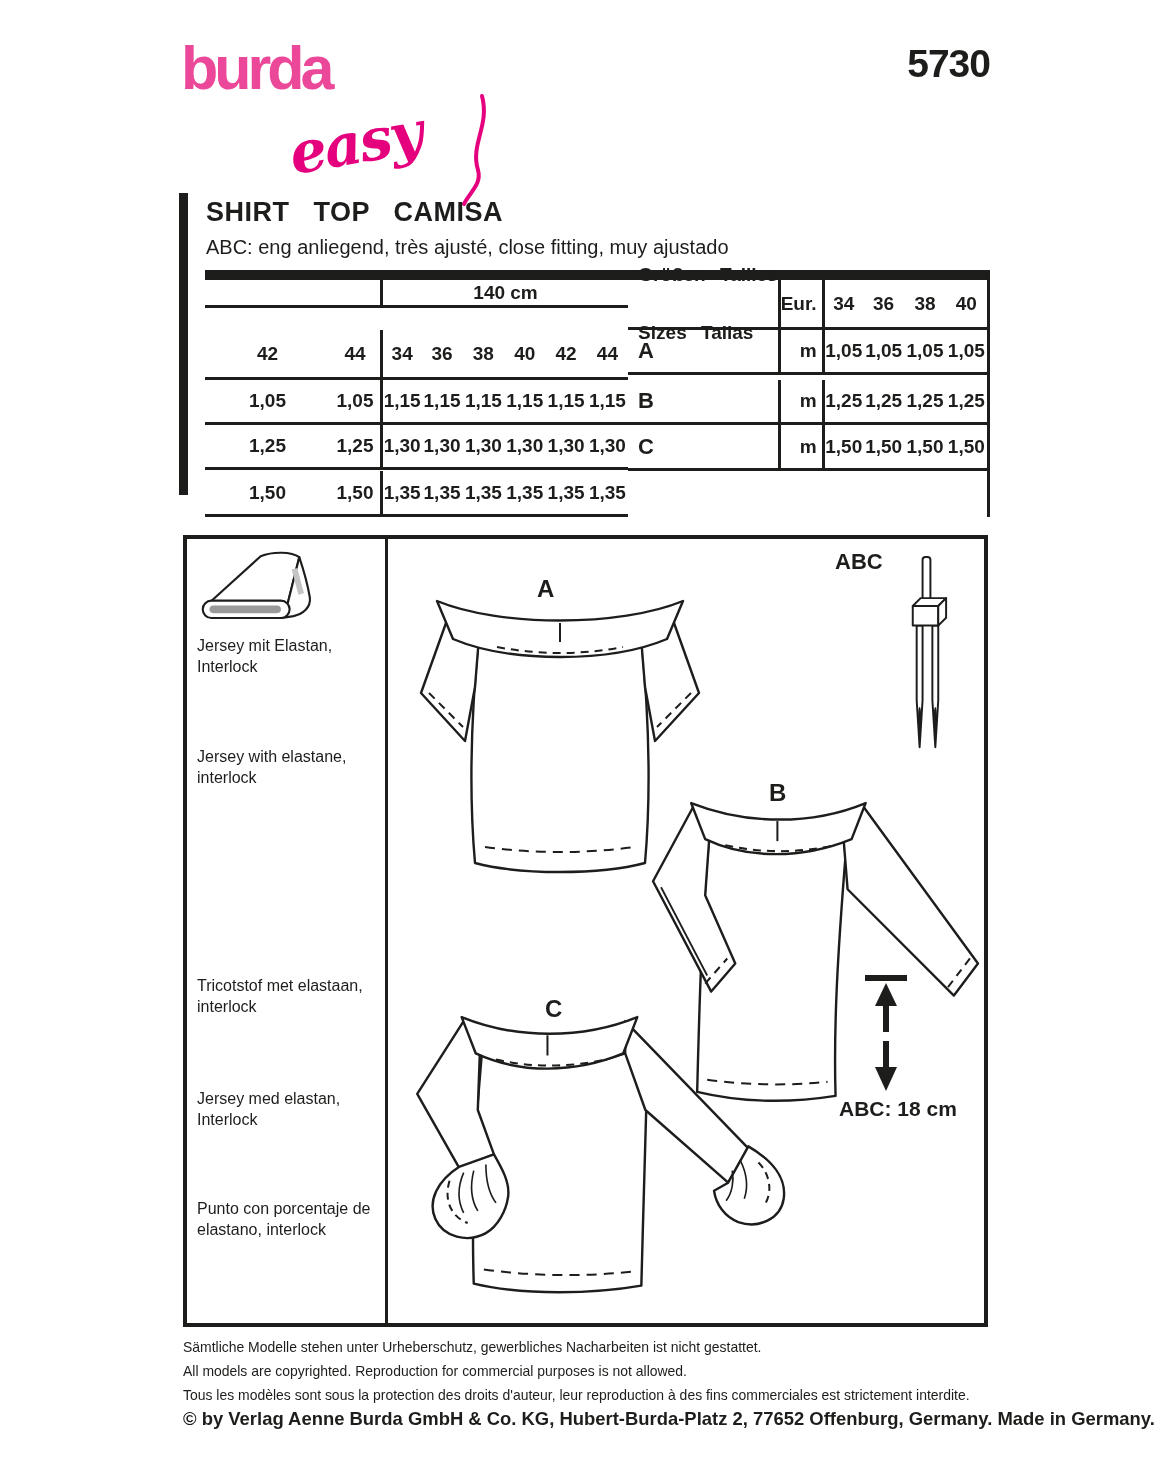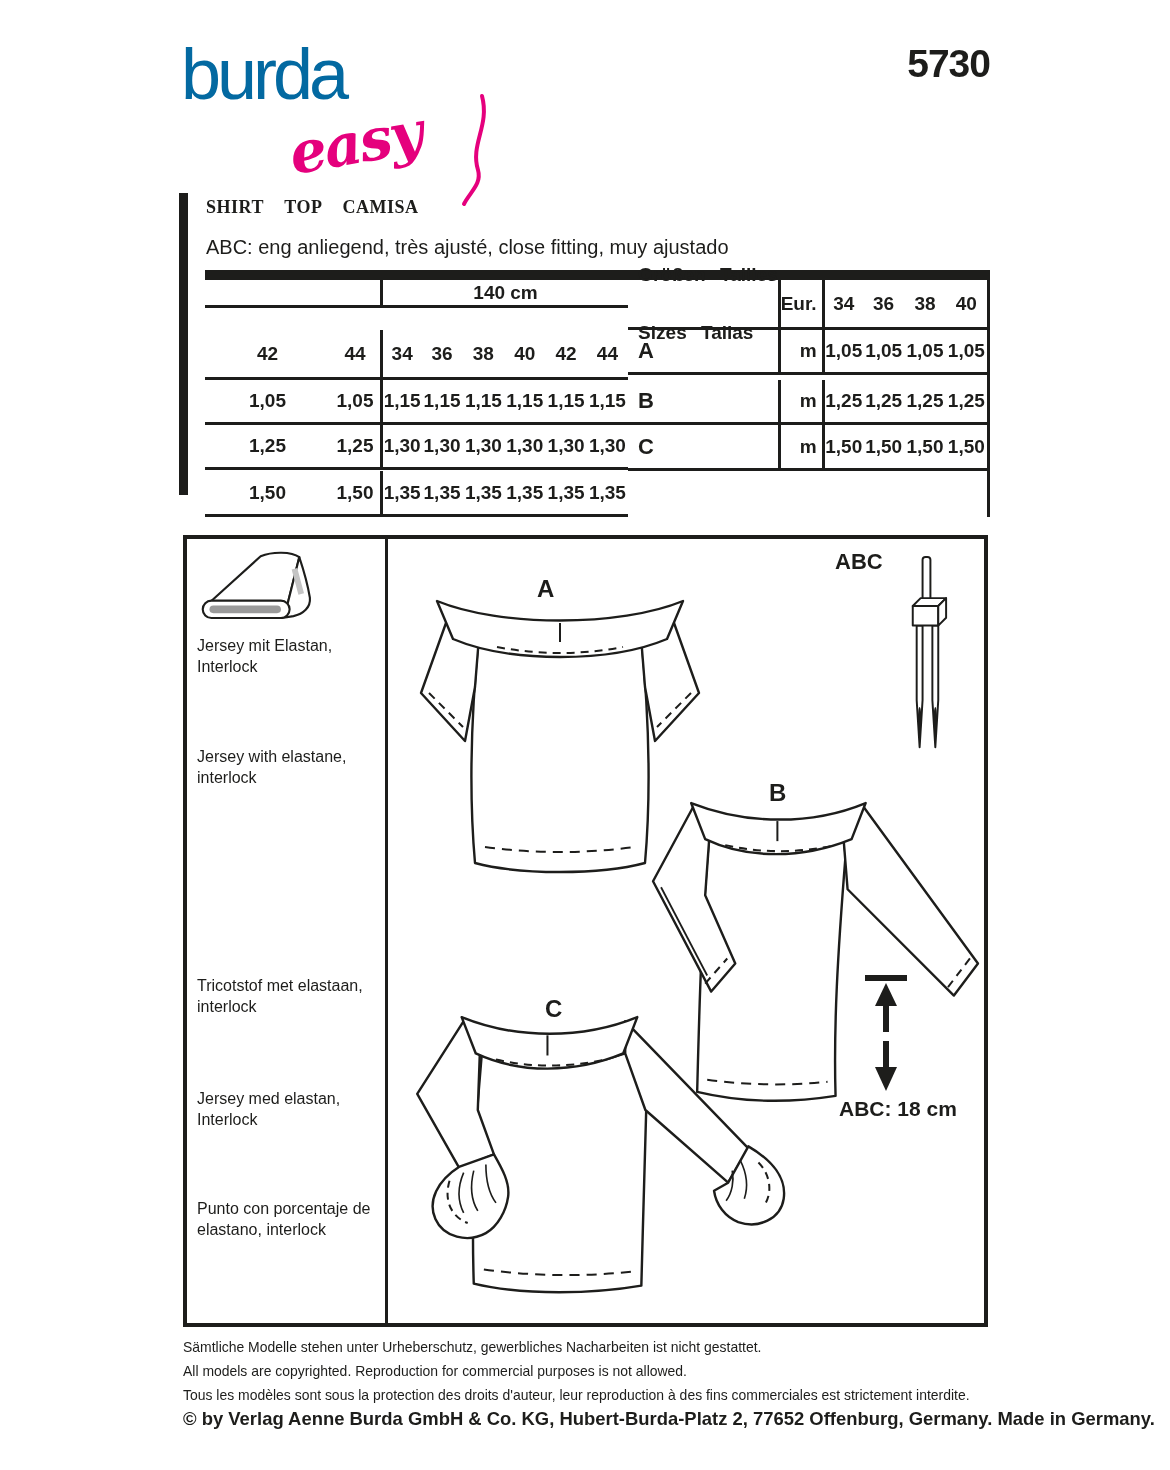--- a/index.html
+++ b/index.html
@@ -2,26 +2,26 @@
 <html><head>
 <meta charset="utf-8">
 <style>
   html,body{margin:0;padding:0;}
   body{
     width:1170px;height:1470px;position:relative;background:#ffffff;
     font-family:"Liberation Sans", sans-serif;color:#1d1d1b;overflow:hidden;
   }
   .abs{position:absolute;}
   
-  .logo-burda{left:181px;top:38px;font-size:72px;font-weight:normal;letter-spacing:-4px;color:#0369a1;line-height:1;}
+  .logo-burda{left:181px;top:38px;font-size:61px;font-weight:bold;letter-spacing:-4px;color:#ec4899;line-height:1;}
   .logo-easy{left:289px;top:114px;font-size:58px;font-weight:bold;font-style:italic;
     font-family:"DejaVu Serif", serif;color:#e5007d;transform:rotate(-10deg);line-height:1;letter-spacing:-2px;}
   .pattern-number{left:790px;top:44px;width:200px;text-align:right;font-size:39px;font-weight:bold;letter-spacing:-1px;line-height:1;}
   .title-bar{left:179px;top:193px;width:9px;height:302px;background:#1d1d1b;}
-  .page-title{left:206px;top:197px;font-size:18px;font-weight:bold;word-spacing:16px;letter-spacing:.5px;font-family:Liberation Serif, serif;}
+  .page-title{left:206px;top:197px;font-size:27px;font-weight:bold;word-spacing:16px;letter-spacing:.5px;}
   .fitting-note{left:206px;top:236px;font-size:20px;white-space:nowrap;}
   .fitting-note b{font-weight:normal;}
   
   .t-wrap{left:205px;top:270px;width:785px;}
   .t-bar{width:785px;height:10px;background:#1d1d1b;}
   .t-grid{display:grid;width:785px;box-sizing:border-box;border-right:3px solid #1d1d1b;
     grid-template-columns:125px 50px repeat(12,1fr);}
   .c{display:flex;align-items:center;justify-content:center;font-weight:bold;font-size:19px;
      box-sizing:border-box;white-space:nowrap;}
   .h1{height:28px}.h2{height:50px}.h3{height:45px}.h4{height:45px}.h5{height:46px}

